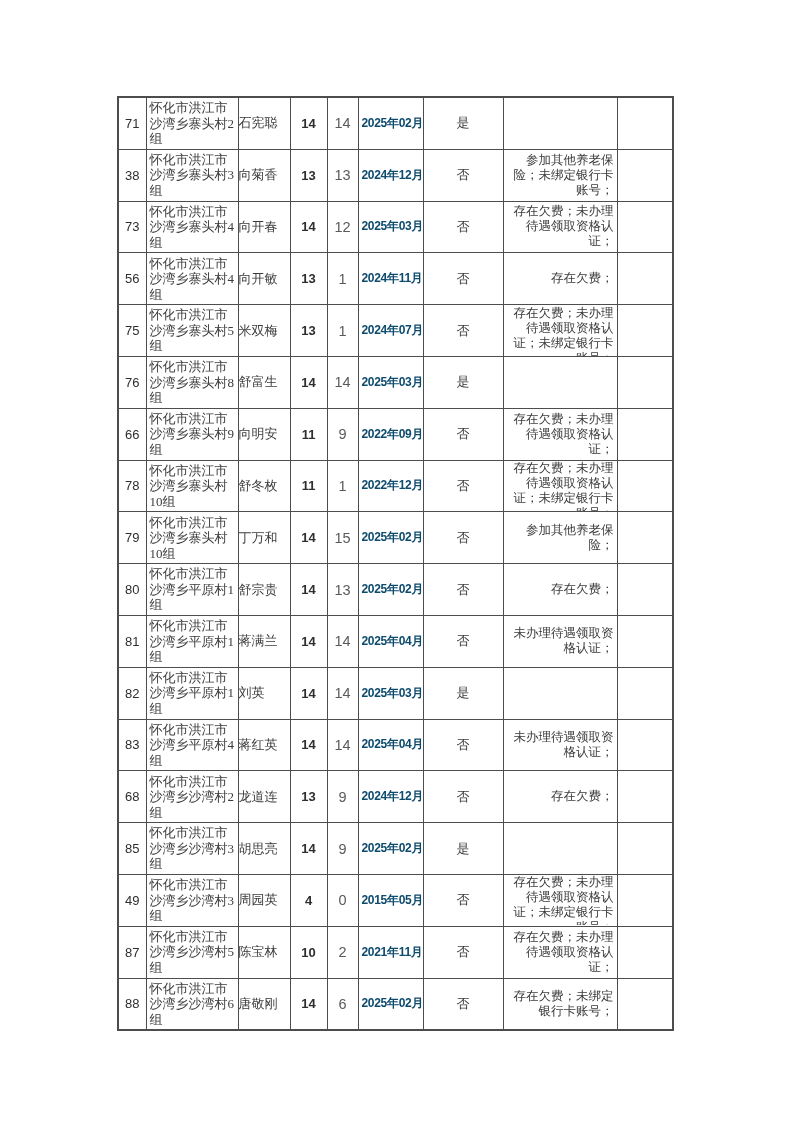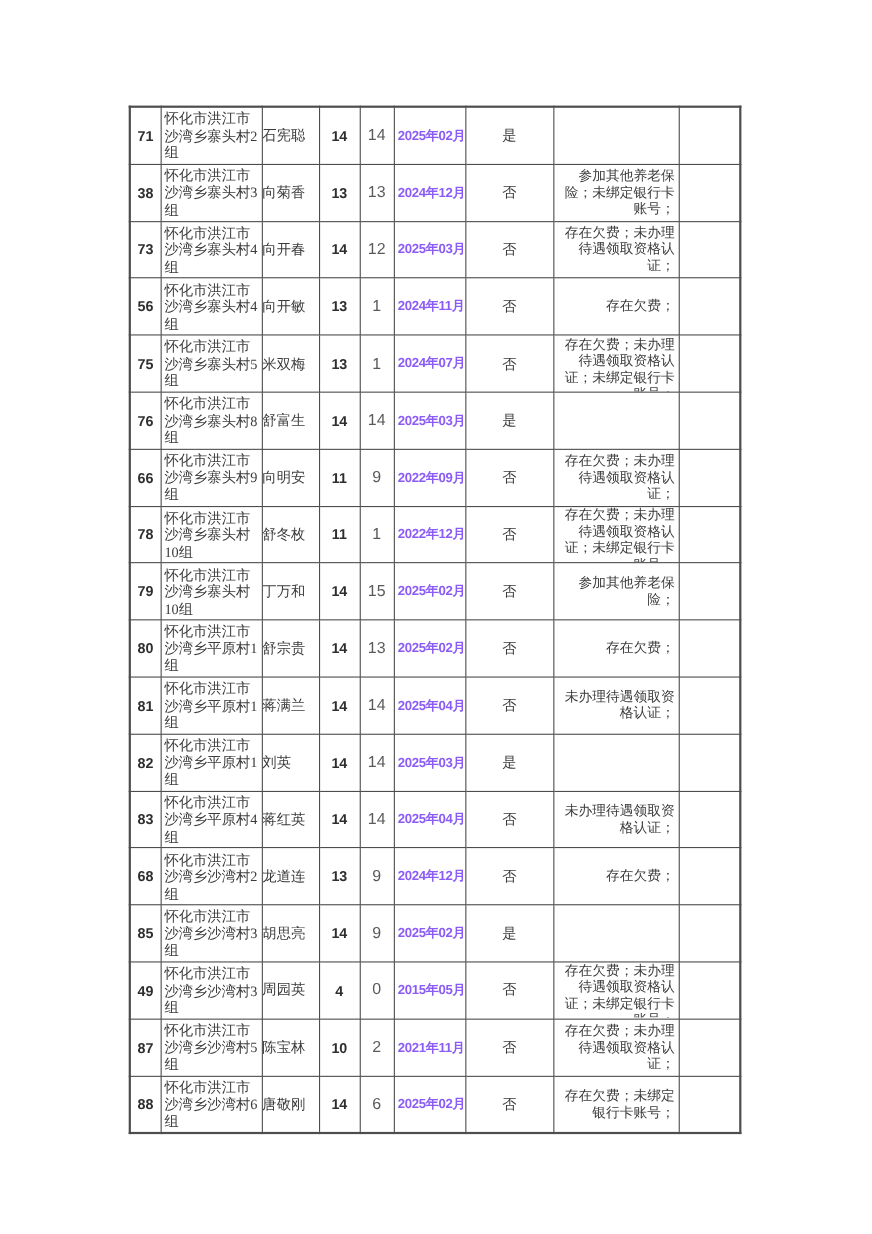--- a/index.html
+++ b/index.html
@@ -21,41 +21,41 @@
     height:50.8px;
     padding:0;
     vertical-align:middle;
     color:#3b3b3b;
     font-size:13px;
     overflow:hidden;
   }
   .c-no{
     text-align:center;
     font-family:"Liberation Sans",sans-serif;
-    font-weight:bold;font-size:13px;color:#2e2e2e;
+    font-weight:normal;font-size:13px;color:#2e2e2e;
   }
   .c-addr .inner{
     padding:1px 2px 1px 3px;
     line-height:15.5px;font-size:13px;text-align:left;
   }
   .c-name{text-align:left;}
   .c-n1{
     text-align:center;
     font-family:"Liberation Sans",sans-serif;
     font-weight:bold;font-size:13px;color:#2e2e2e;
   }
   .c-n2{
     text-align:center;
     font-family:"Liberation Sans",sans-serif;
     font-weight:400;font-size:14.5px;color:#5a5a5a;
   }
   .c-date{
     padding-left:3px;
     font-family:"Liberation Sans",sans-serif;
-    font-weight:600;font-size:12px;color:#8b5cf6;
+    font-weight:600;font-size:12px;color:#0c4a6e;
     white-space:nowrap;letter-spacing:-0.3px;
   }
   .c-flag{text-align:center;}
   .remark-inner{
     max-height:50px;overflow:hidden;
     padding:0 3px 0 4px;
     line-height:15px;font-size:12.5px;text-align:right;
     line-break:strict;
   }
 </style>

